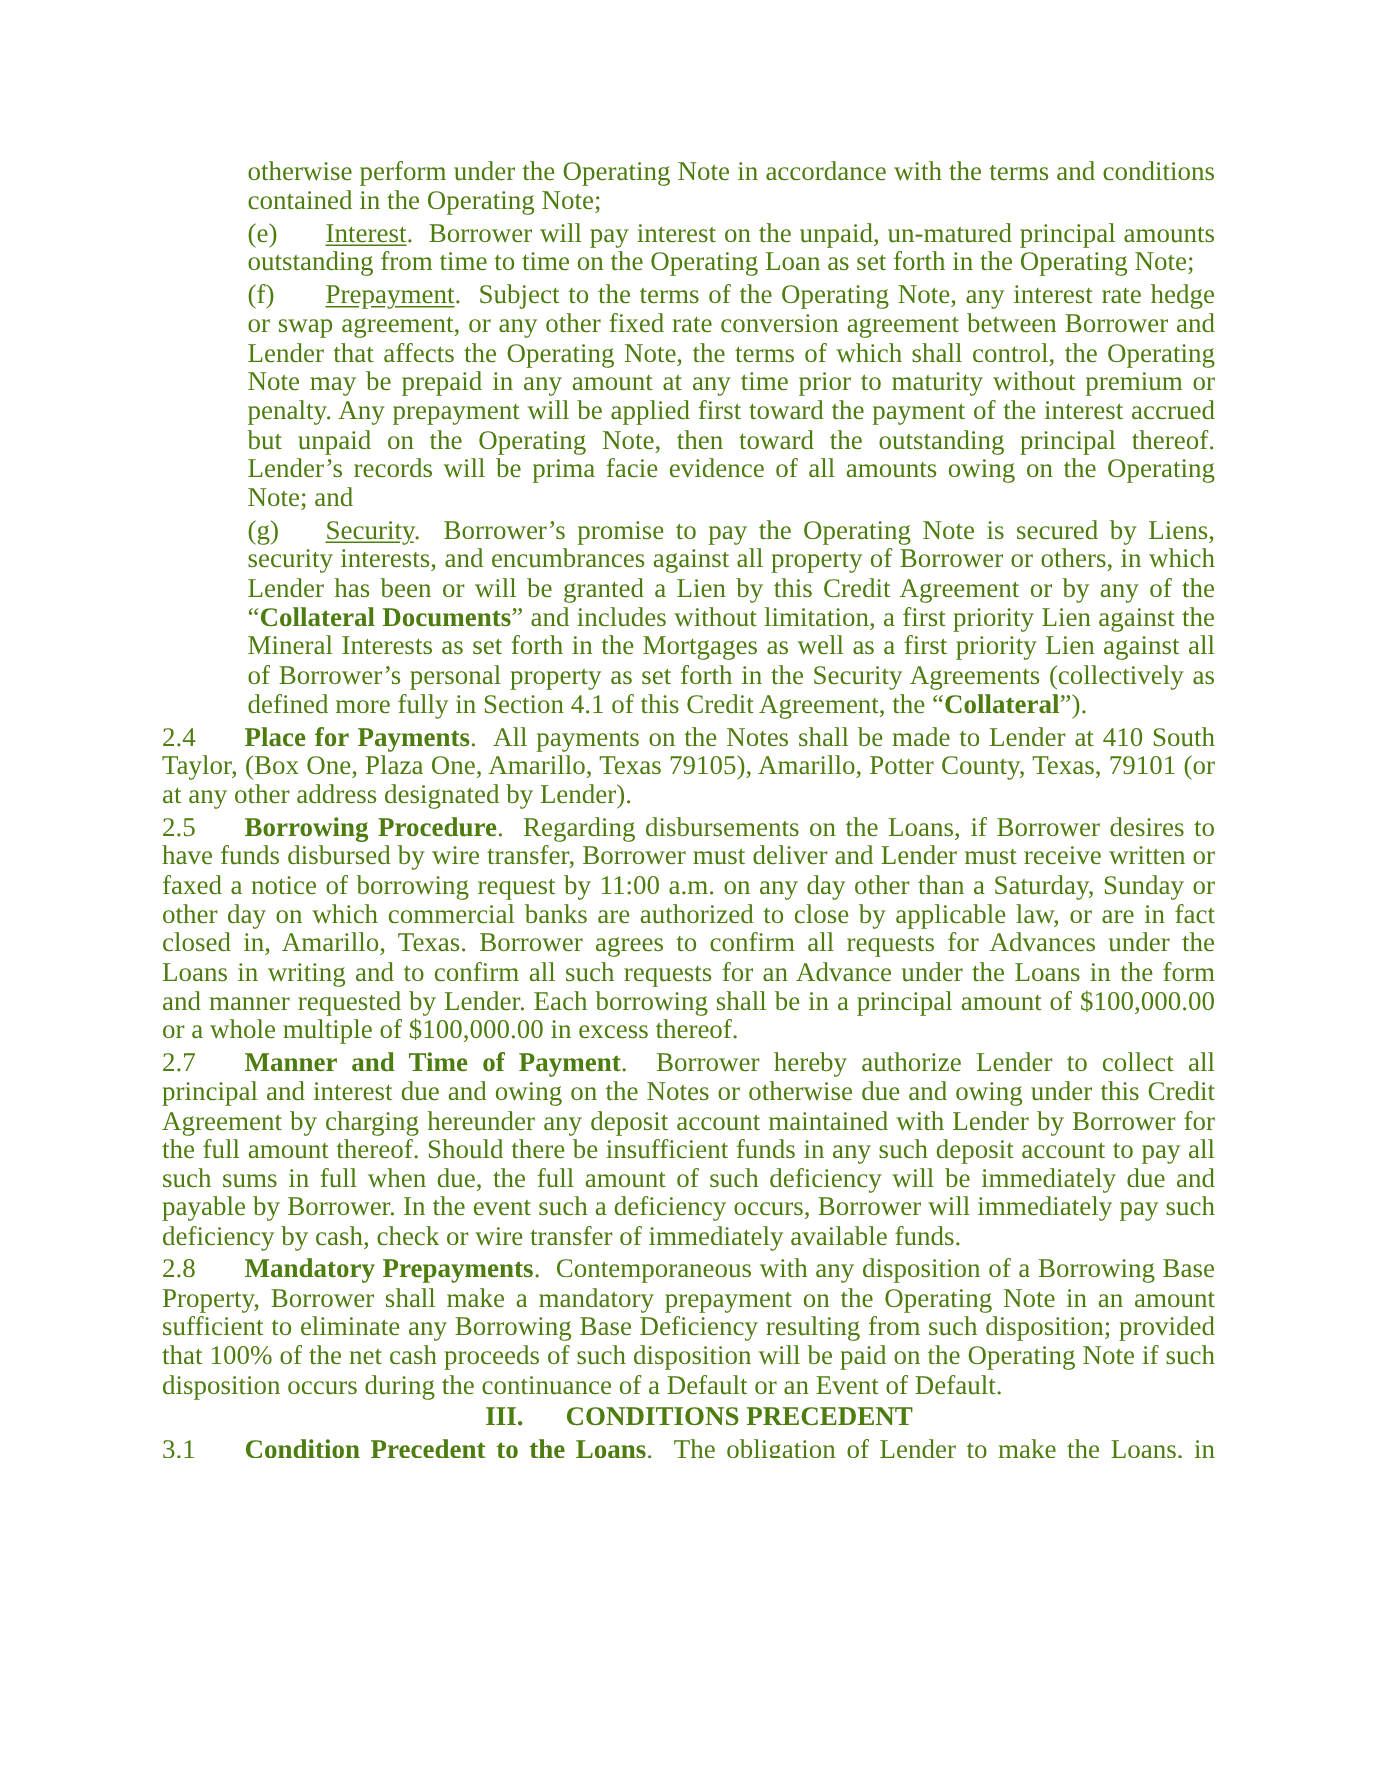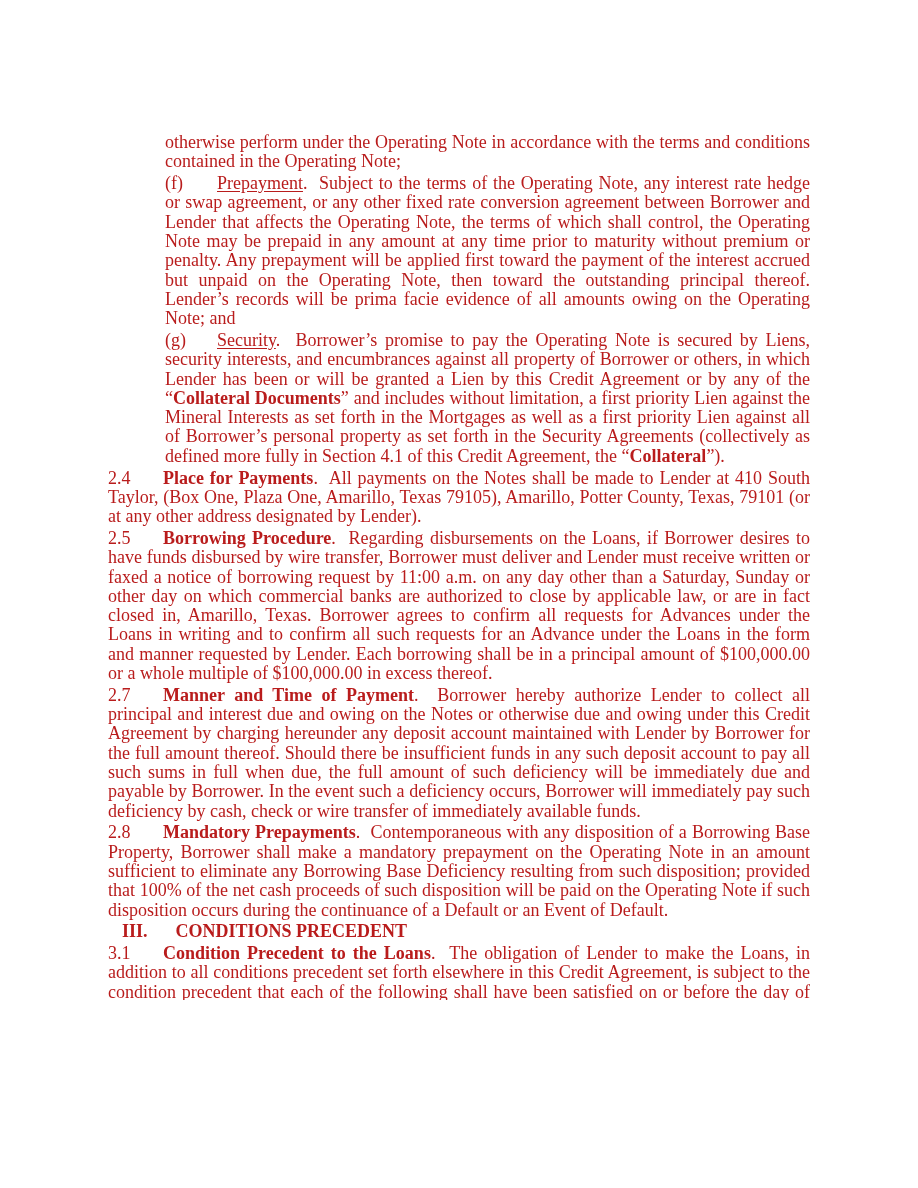--- a/index.html
+++ b/index.html
@@ -2,23 +2,22 @@
 <html><head>
 <meta charset="utf-8">
 <style>
   html, body { margin: 0; padding: 0; background: #ffffff; }
   .page {
     position: relative;
     width: 918px;
     height: 972px;
     background: #ffffff;
     font-family: "Liberation Serif", "DejaVu Serif", serif;
-    color: #b91c1c;
+    color: #4d7c0f;
     overflow: hidden;
-    margin-top: 28px;
   }
   .doc-body {
     position: absolute;
     left: 108px;
     top: 105px;
     width: 702px;
     font-size: 18px;
     line-height: 19.3px;
   }
   .para {
@@ -27,20 +26,21 @@
   }
   .para span { white-space: pre-wrap; }
   .sub { margin-left: 57px; }
   .sub .plabel { display: inline-block; width: 52px; }
   .section .plabel { display: inline-block; width: 55px; }
   .suba { margin-left: 41px; text-indent: 10px; }
   .suba .plabel { display: inline-block; width: 60px; text-indent: 0; }
   .b { font-weight: bold; }
   .u { text-decoration: underline; text-underline-offset: 2px; }
   .heading {
+    text-align: center;
     font-weight: bold;
     padding-left: 14px;
     margin: 0 0 2.5px 0;
   }
   .heading .hnum { margin-right: 28px; }
   .footer-left {
     position: absolute;
     left: 107px;
     top: 1049px;
     font-size: 15px;
@@ -55,20 +55,21 @@
     font-size: 15.5px;
     white-space: nowrap;
   }
 </style>
 </head>
 <body>
 
 <div class="page">
   <div class="doc-body">
       <div class="para sub"><span>otherwise perform under the Operating Note in accordance with the terms and conditions contained in the Operating Note;</span></div>
+      <div class="para sub"><span class="plabel">(e)</span><span class="u">Interest</span><span>.&nbsp; Borrower will pay interest on the unpaid, un-matured principal amounts outstanding from time to time on the Operating Loan as set forth in the Operating Note;</span></div>
       <div class="para sub"><span class="plabel">(f)</span><span class="u">Prepayment</span><span>.&nbsp; Subject to the terms of the Operating Note, any interest rate hedge or swap agreement, or any other fixed rate conversion agreement between Borrower and Lender that affects the Operating Note, the terms of which shall control, the Operating Note may be prepaid in any amount at any time prior to maturity without premium or penalty. Any prepayment will be applied first toward the payment of the interest accrued but unpaid on the Operating Note, then toward the outstanding principal thereof. Lender’s records will be prima facie evidence of all amounts owing on the Operating Note; and</span></div>
       <div class="para sub"><span class="plabel">(g)</span><span class="u">Security</span><span>.&nbsp; Borrower’s promise to pay the Operating Note is secured by Liens, security interests, and encumbrances against all property of Borrower or others, in which Lender has been or will be granted a Lien by this Credit Agreement or by any of the “</span><span class="b">Collateral Documents</span><span>” and includes without limitation, a first priority Lien against the Mineral Interests as set forth in the Mortgages as well as a first priority Lien against all of Borrower’s personal property as set forth in the Security Agreements (collectively as defined more fully in Section 4.1 of this Credit Agreement, the “</span><span class="b">Collateral</span><span>”).</span></div>
       <div class="para section"><span class="plabel">2.4</span><span class="b">Place for Payments</span><span>.&nbsp; All payments on the Notes shall be made to Lender at 410 South Taylor, (Box One, Plaza One, Amarillo, Texas 79105), Amarillo, Potter County, Texas, 79101 (or at any other address designated by Lender).</span></div>
       <div class="para section"><span class="plabel">2.5</span><span class="b">Borrowing Procedure</span><span>.&nbsp; Regarding disbursements on the Loans, if Borrower desires to have funds disbursed by wire transfer, Borrower must deliver and Lender must receive written or faxed a notice of borrowing request by 11:00 a.m. on any day other than a Saturday, Sunday or other day on which commercial banks are authorized to close by applicable law, or are in fact closed in, Amarillo, Texas. Borrower agrees to confirm all requests for Advances under the Loans in writing and to confirm all such requests for an Advance under the Loans in the form and manner requested by Lender. Each borrowing shall be in a principal amount of $100,000.00 or a whole multiple of $100,000.00 in excess thereof.</span></div>
       <div class="para section"><span class="plabel">2.7</span><span class="b">Manner and Time of Payment</span><span>.&nbsp; Borrower hereby authorize Lender to collect all principal and interest due and owing on the Notes or otherwise due and owing under this Credit Agreement by charging hereunder any deposit account maintained with Lender by Borrower for the full amount thereof. Should there be insufficient funds in any such deposit account to pay all such sums in full when due, the full amount of such deficiency will be immediately due and payable by Borrower. In the event such a deficiency occurs, Borrower will immediately pay such deficiency by cash, check or wire transfer of immediately available funds.</span></div>
       <div class="para section"><span class="plabel">2.8</span><span class="b">Mandatory Prepayments</span><span>.&nbsp; Contemporaneous with any disposition of a Borrowing Base Property, Borrower shall make a mandatory prepayment on the Operating Note in an amount sufficient to eliminate any Borrowing Base Deficiency resulting from such disposition; provided that 100% of the net cash proceeds of such disposition will be paid on the Operating Note if such disposition occurs during the continuance of a Default or an Event of Default.</span></div>
       <div class="para heading"><span class="hnum">III.</span><span>CONDITIONS PRECEDENT</span></div>
       <div class="para section"><span class="plabel">3.1</span><span class="b">Condition Precedent to the Loans</span><span>.&nbsp; The obligation of Lender to make the Loans, in addition to all conditions precedent set forth elsewhere in this Credit Agreement, is subject to the condition precedent that each of the following shall have been satisfied on or before the day of the funding of the Loans, all in form and substance satisfactory to Lender:</span></div>
     </div>
   <div class="footer-right">{2405/74/02641466.DOCX / 9}</div>

